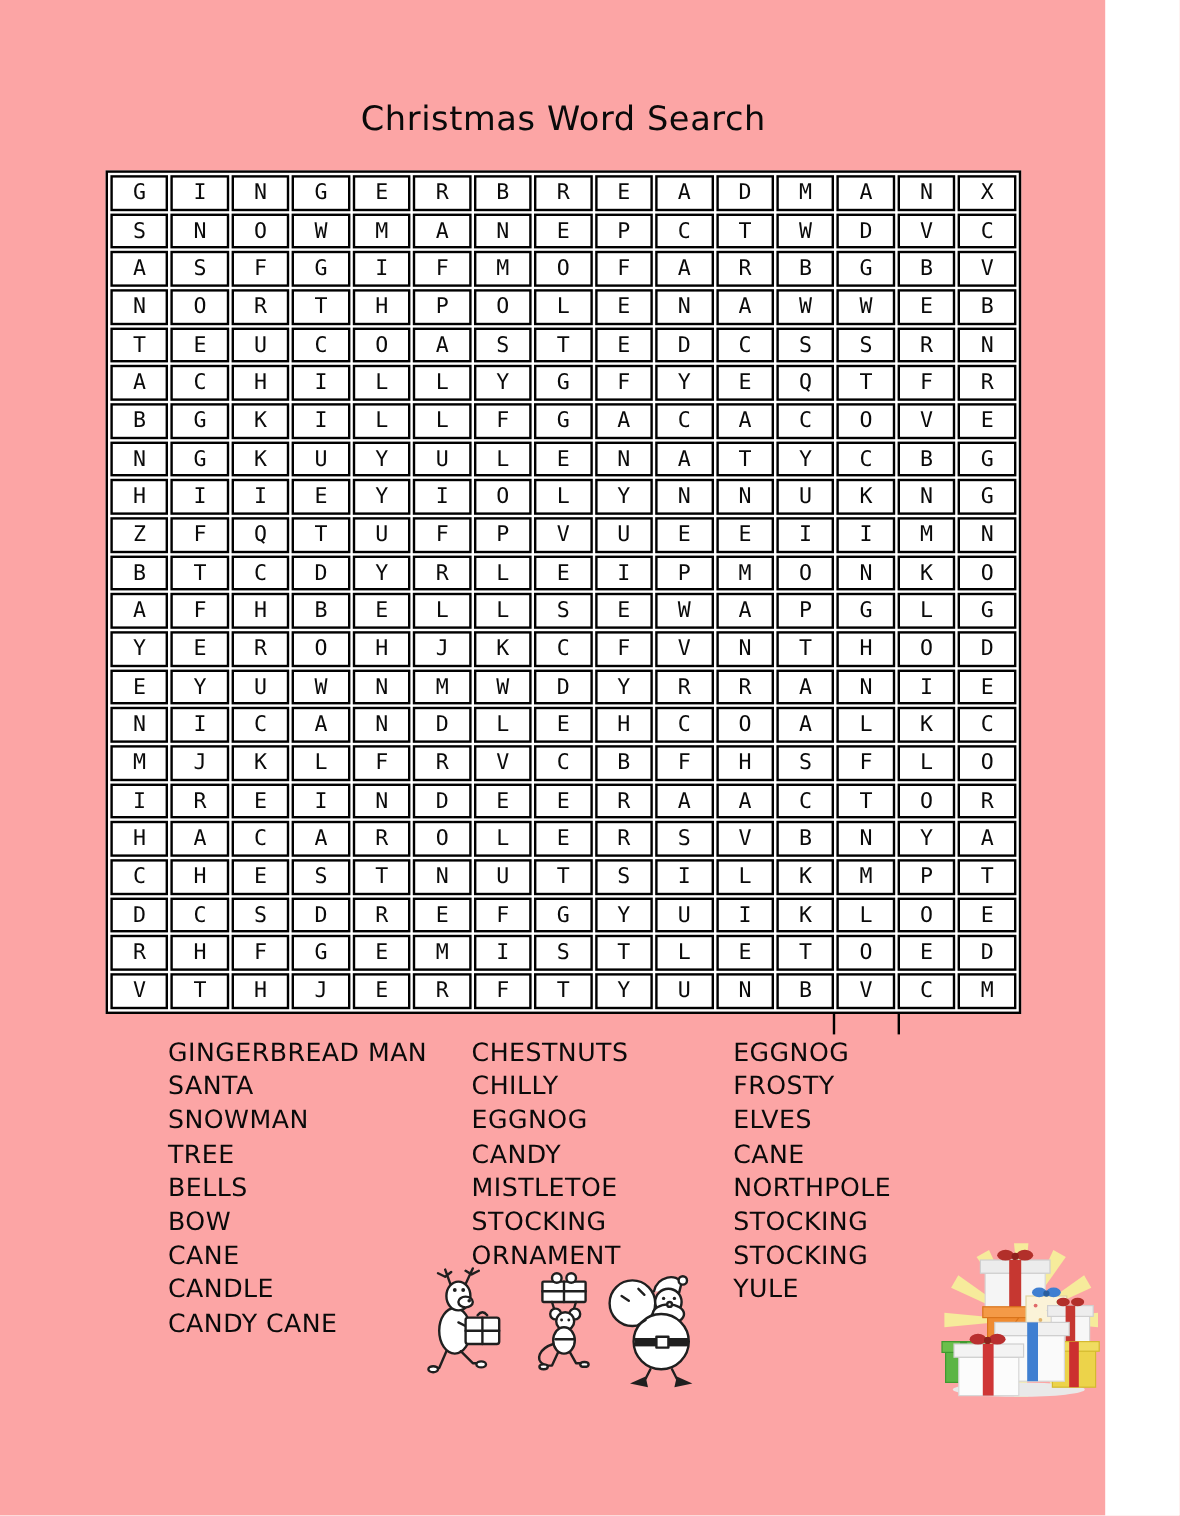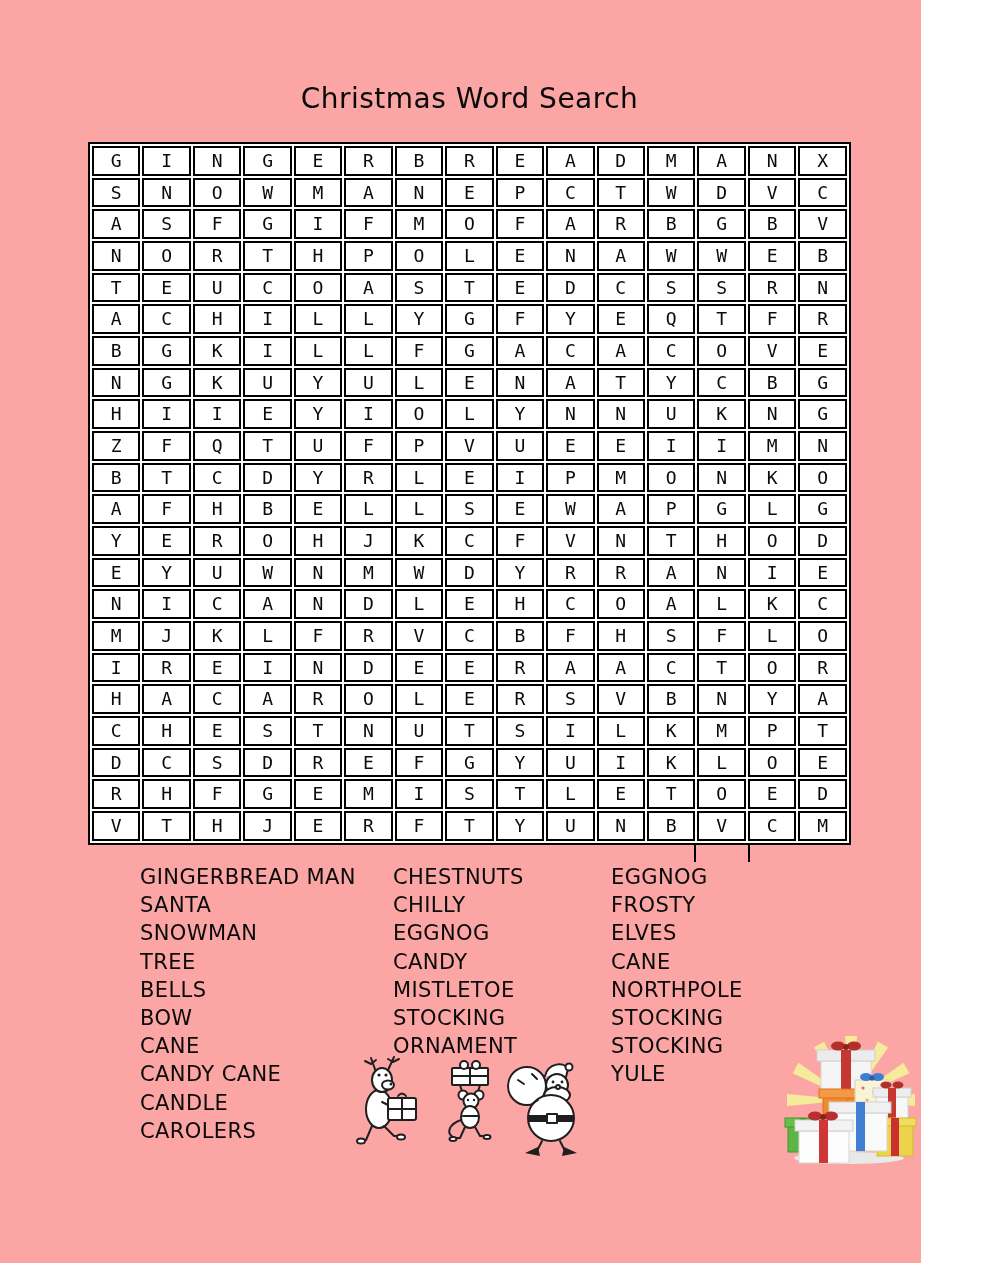--- a/index.html
+++ b/index.html
@@ -427,23 +427,22 @@
 
   <div>
     <ul class="wcol c1">
         <li>GINGERBREAD MAN</li>
         <li>SANTA</li>
         <li>SNOWMAN</li>
         <li>TREE</li>
         <li>BELLS</li>
         <li>BOW</li>
         <li>CANE</li>
+        <li>CANDLE</li>
         <li>CANDY CANE</li>
-        <li>CANDLE</li>
-        <li>CAROLERS</li>
       </ul>
     <ul class="wcol c2">
         <li>CHESTNUTS</li>
         <li>CHILLY</li>
         <li>EGGNOG</li>
         <li>CANDY</li>
         <li>MISTLETOE</li>
         <li>STOCKING</li>
         <li>ORNAMENT</li>
       </ul>

